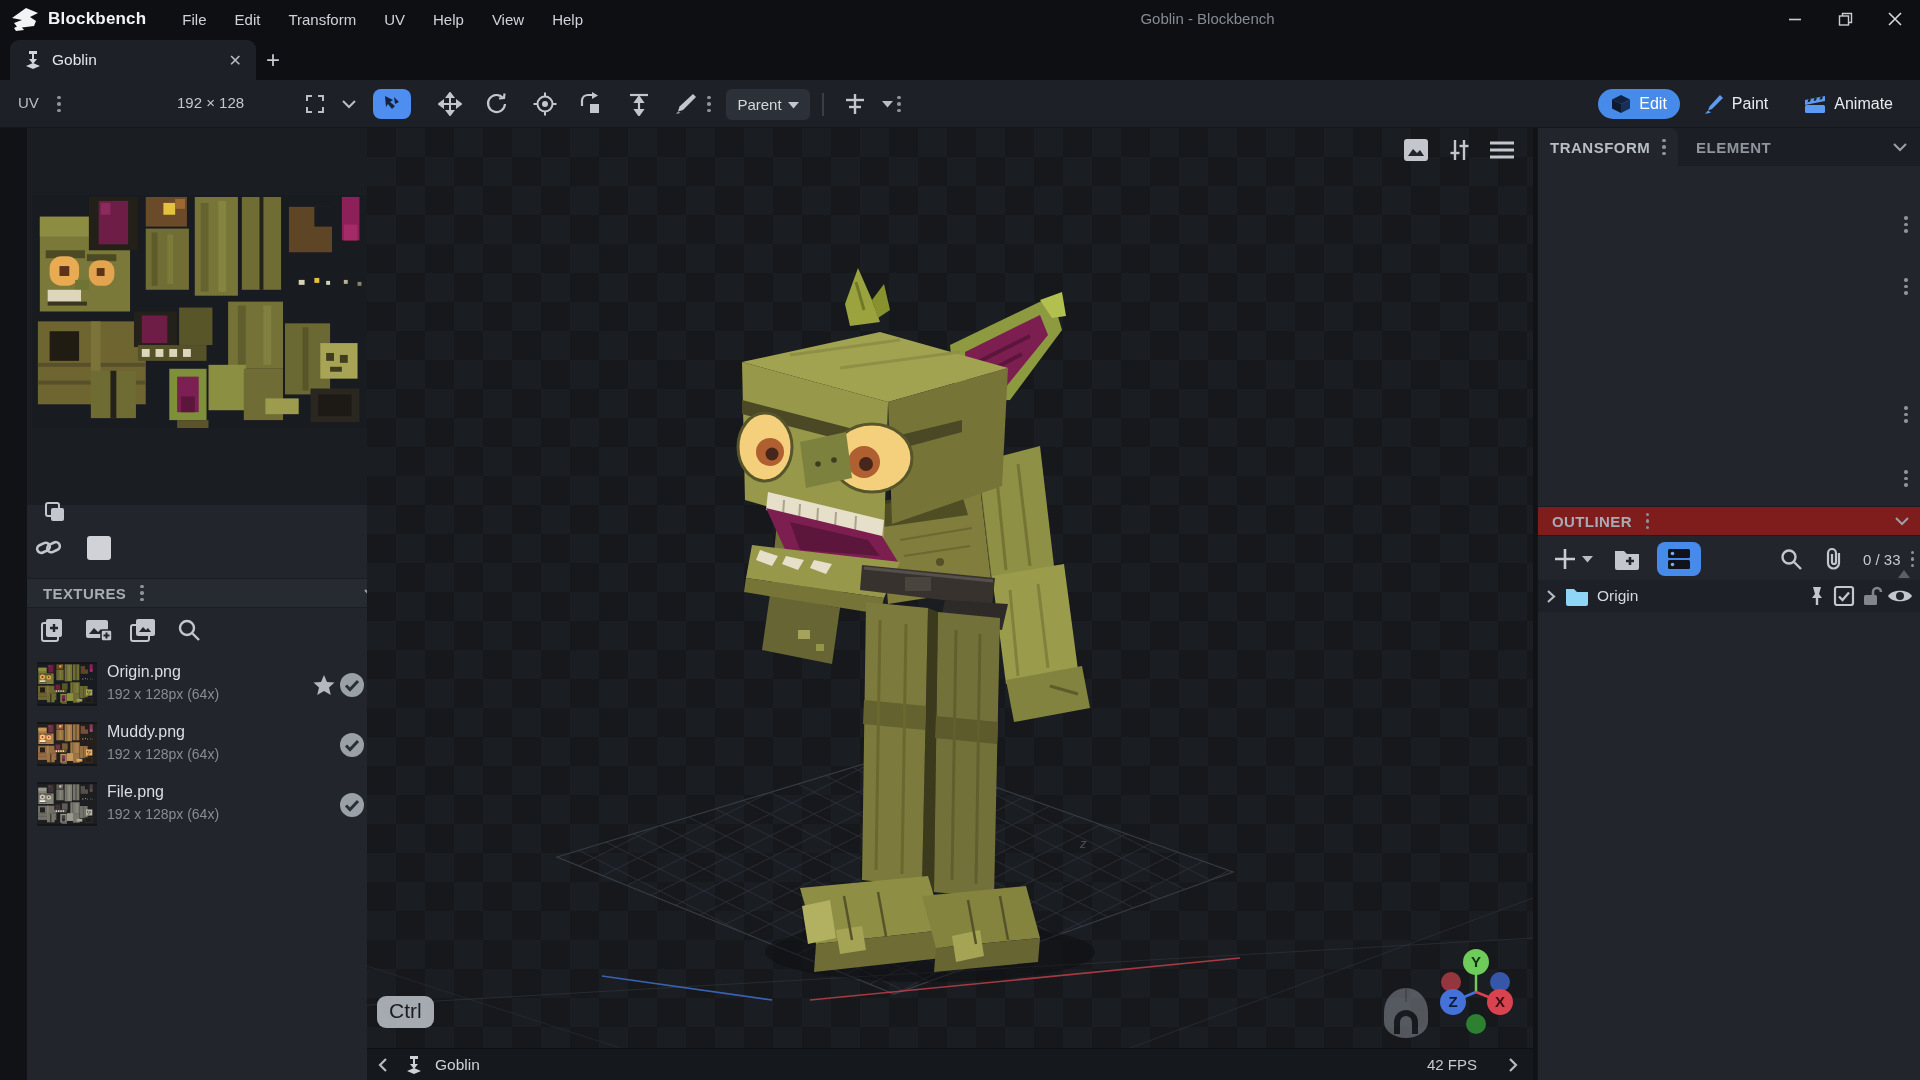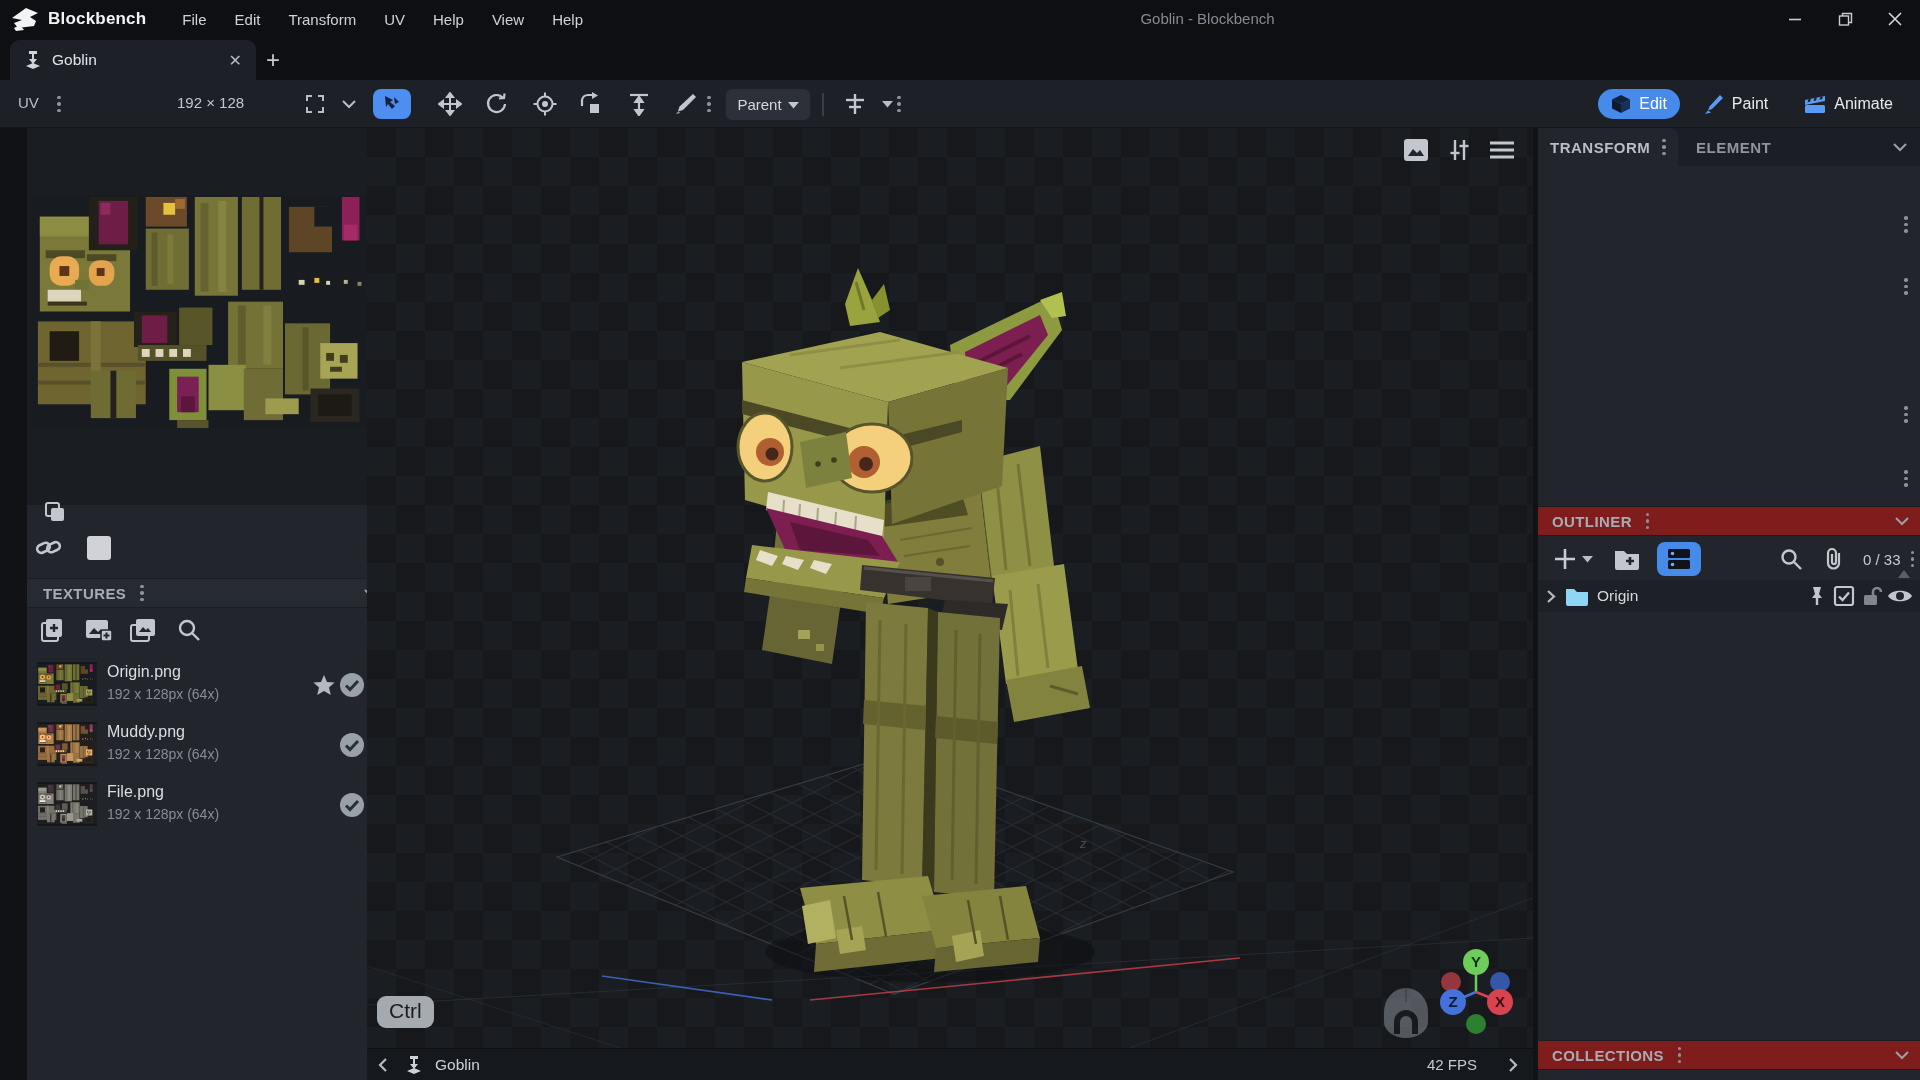--- a/index.html
+++ b/index.html
@@ -738,26 +738,15 @@
         <rect x="3" y="10" width="13" height="10" rx="1.5" fill="#81868e"></rect>
         <path d="M12,10 V7 a4,4 0 0 1 8,0" fill="none" stroke="#81868e" stroke-width="2.6"></path>
         </svg>
       <svg width="26" height="20" viewBox="0 0 26 20" style="margin-left:4px; margin-right:8px;">
         <path d="M1,10 C5,3 21,3 25,10 C21,17 5,17 1,10 Z" fill="#c3c7cd"></path>
         <circle cx="13" cy="10" r="4" fill="#22262c"></circle>
         </svg>
       <span class="scroll-arrow" style="left:360px; top:-10px;"></span>
     </div>
 
-    <div class="rphdr" style="top:912px;">
-      <span style="margin-left:14px;">COLLECTIONS</span>
-      <span class="kebab" style="margin-left:14px;">
-          <i></i>
-          <i></i>
-          <i></i>
-        </span>
-      <svg style="margin-left:auto; margin-right:12px;" width="14" height="10" viewBox="0 0 14 10" fill="none" stroke="#9ba0a8" stroke-width="2">
-          <path d="M1,2 L7,8 L13,2"></path>
-        </svg>
-    </div>
   </div>
 
 </div>
 
 </body></html>

